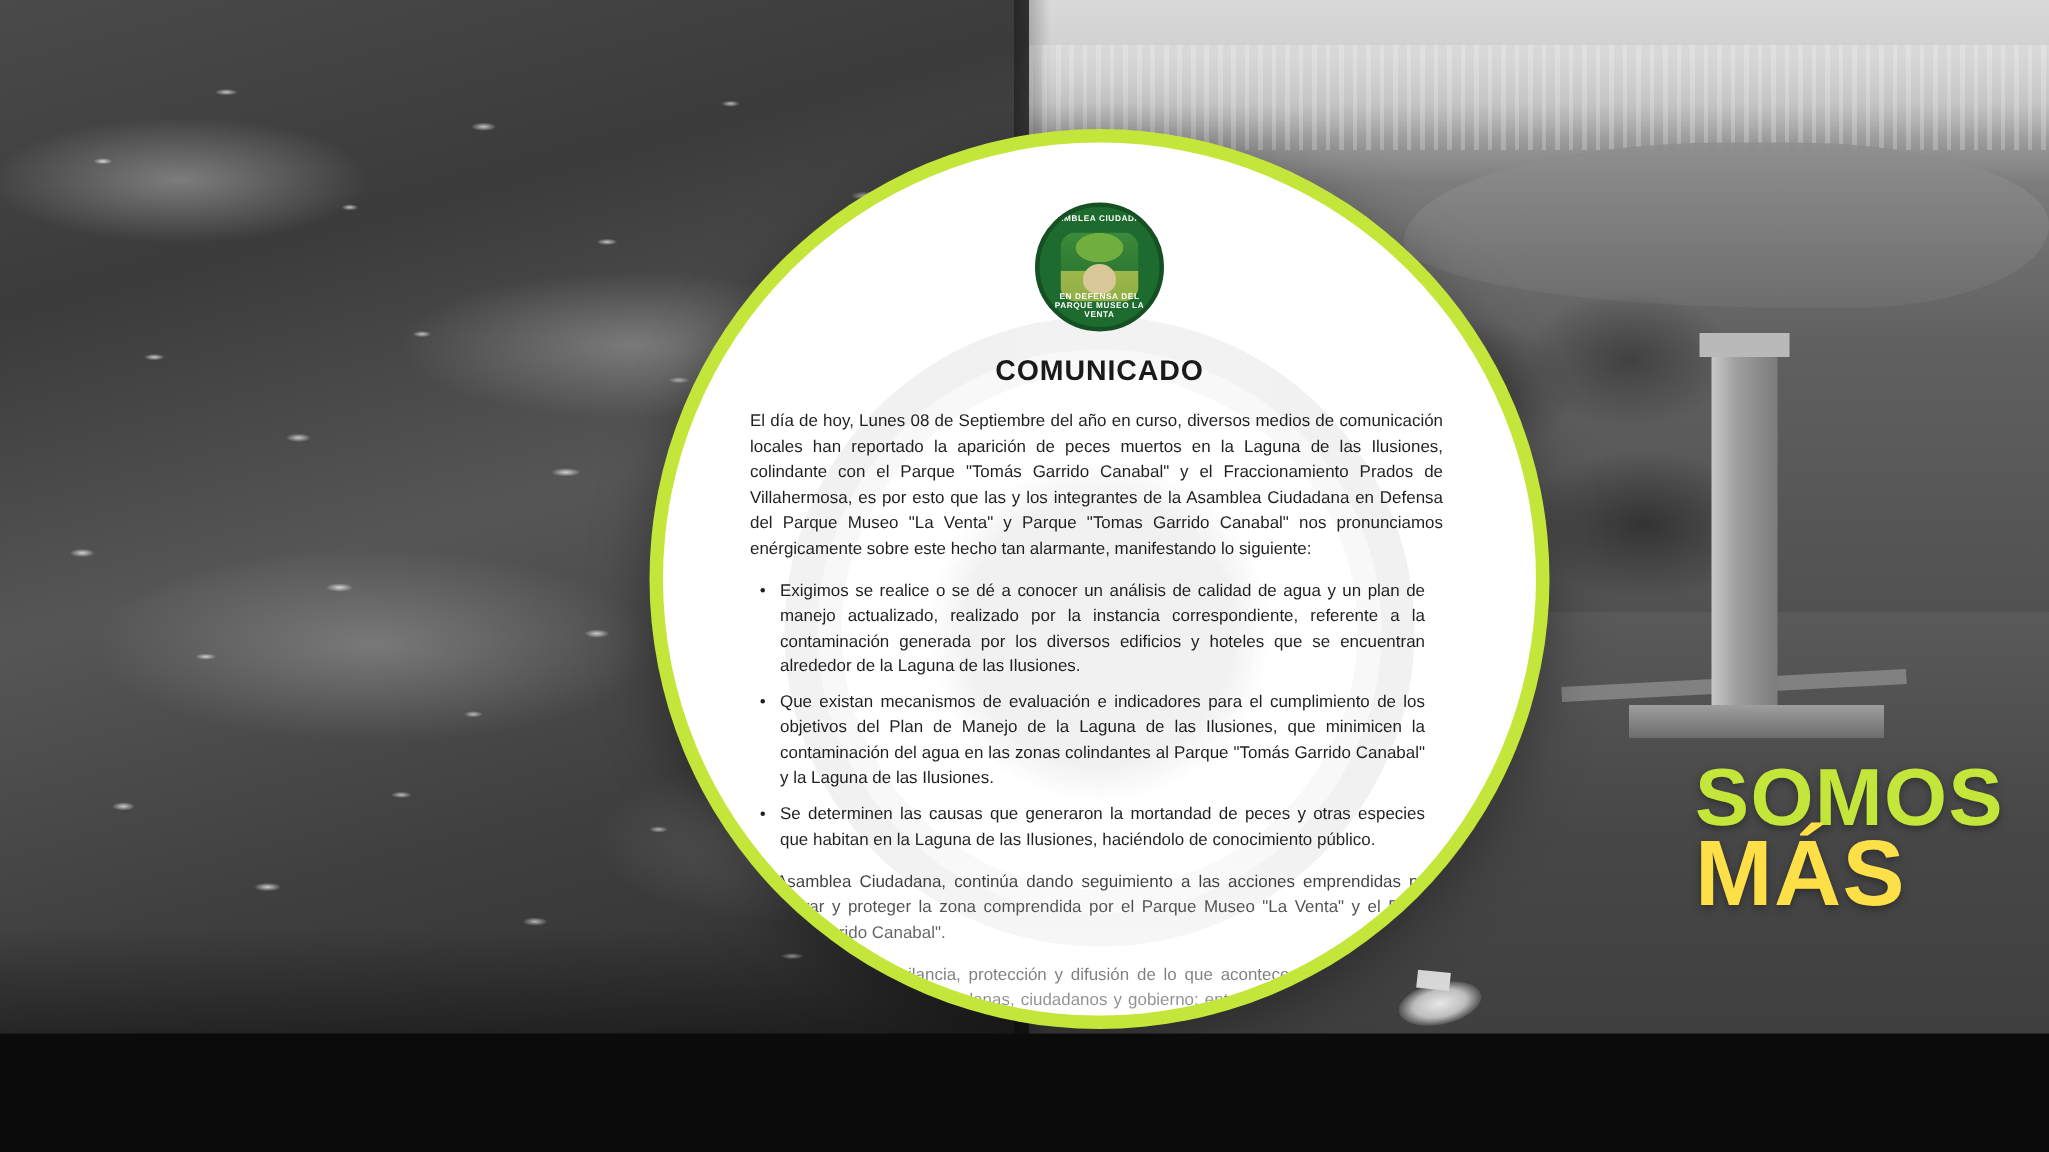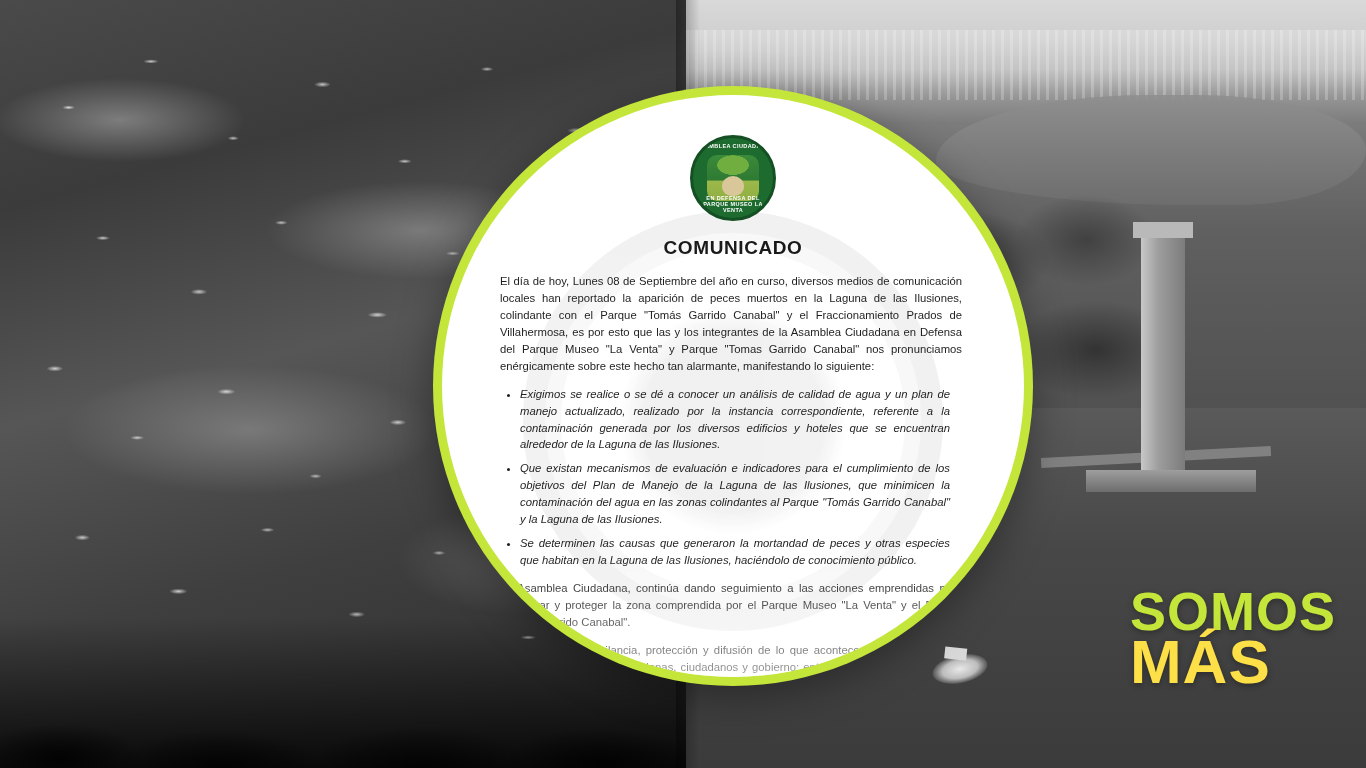--- a/index.html
+++ b/index.html
@@ -7,21 +7,21 @@
     margin: 0; padding: 0;
     width: 1366px; height: 768px;
     overflow: hidden;
     background: #0b0b0b;
     font-family: "Liberation Sans", sans-serif;
   }
 
   #stage {
     position: relative;
     width: 1366px;
-    height: 768px;
+    height: 689px;
     overflow: hidden;
   }
 
   
   .bg-left {
     position: absolute;
     left: 0; top: 0;
     width: 686px; height: 768px;
     background:
       radial-gradient(ellipse 180px 60px at 120px 120px, rgba(255,255,255,0.32), rgba(255,255,255,0) 70%),
@@ -322,21 +322,20 @@
     z-index: 2;
   }
   .doc-body p { margin: 0 4px 11px 0; }
   .doc-body ul {
     margin: 0 0 11px 0;
     padding-left: 20px;
   }
   .doc-body li {
     margin: 0 16px 7px 0;
     text-align: justify;
-    font-style: italic;
   }
 
   
   .fade-bottom {
     position: absolute;
     left: 0; right: 0; bottom: 0;
     height: 120px;
     background: linear-gradient(to bottom, rgba(255,255,255,0), rgba(255,255,255,.25) 45%, rgba(255,255,255,.55));
     pointer-events: none;
     z-index: 3;

